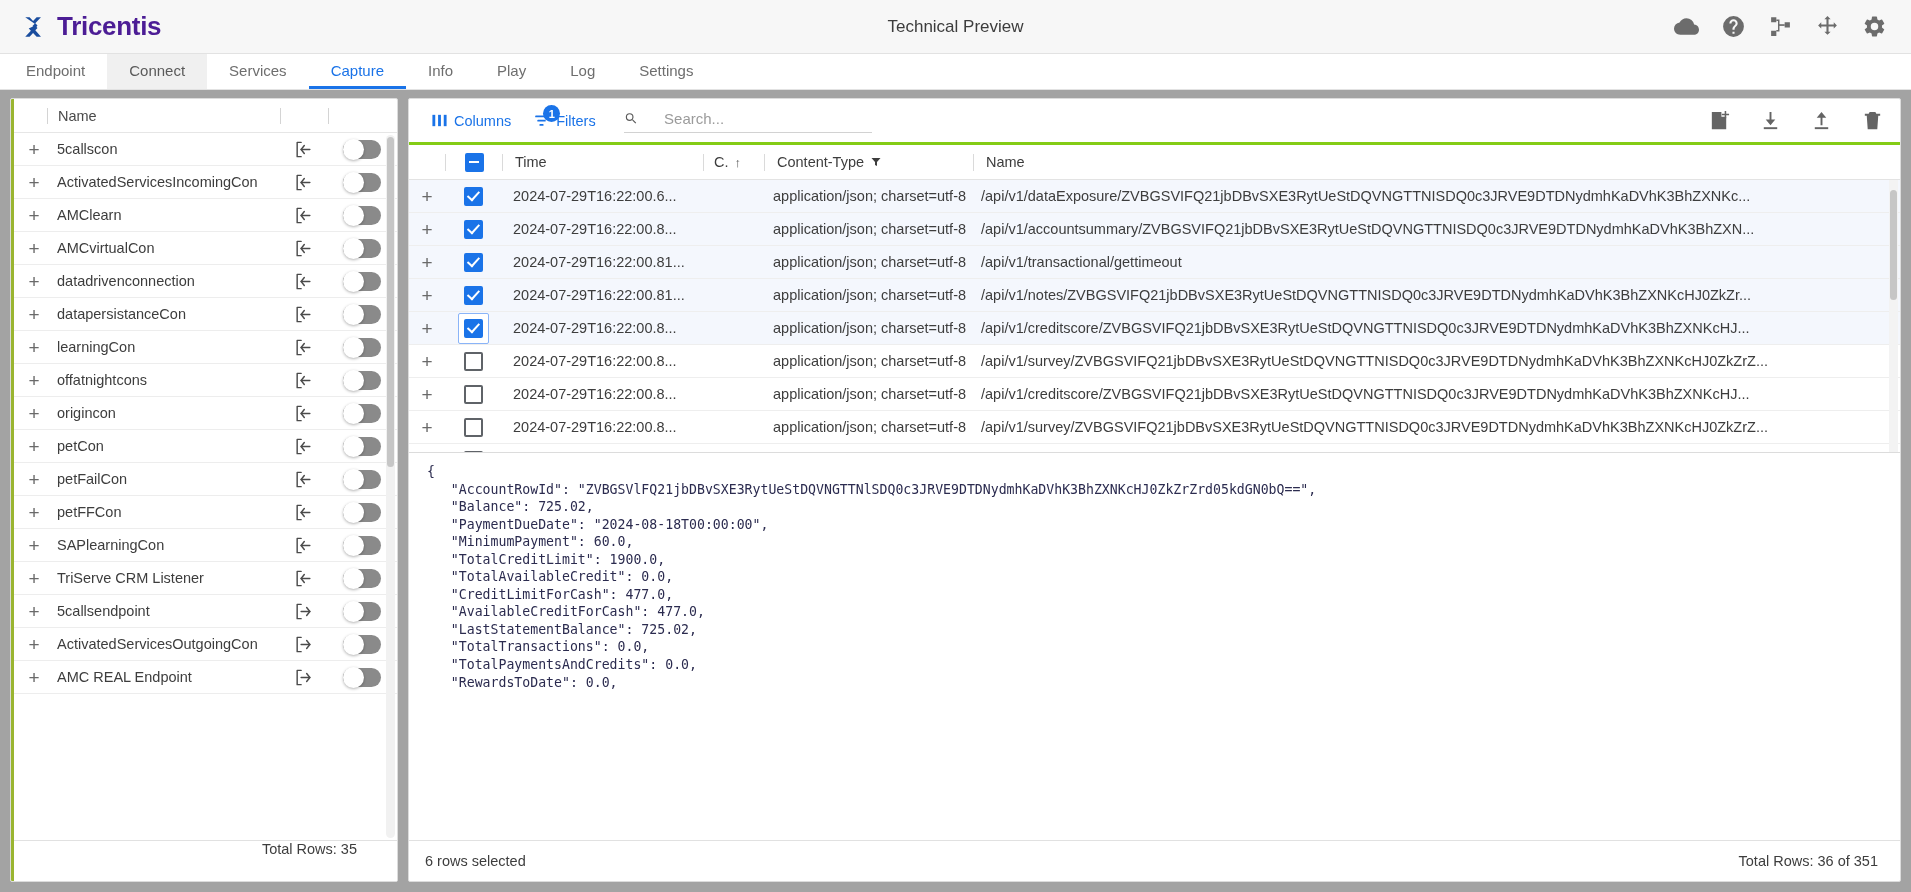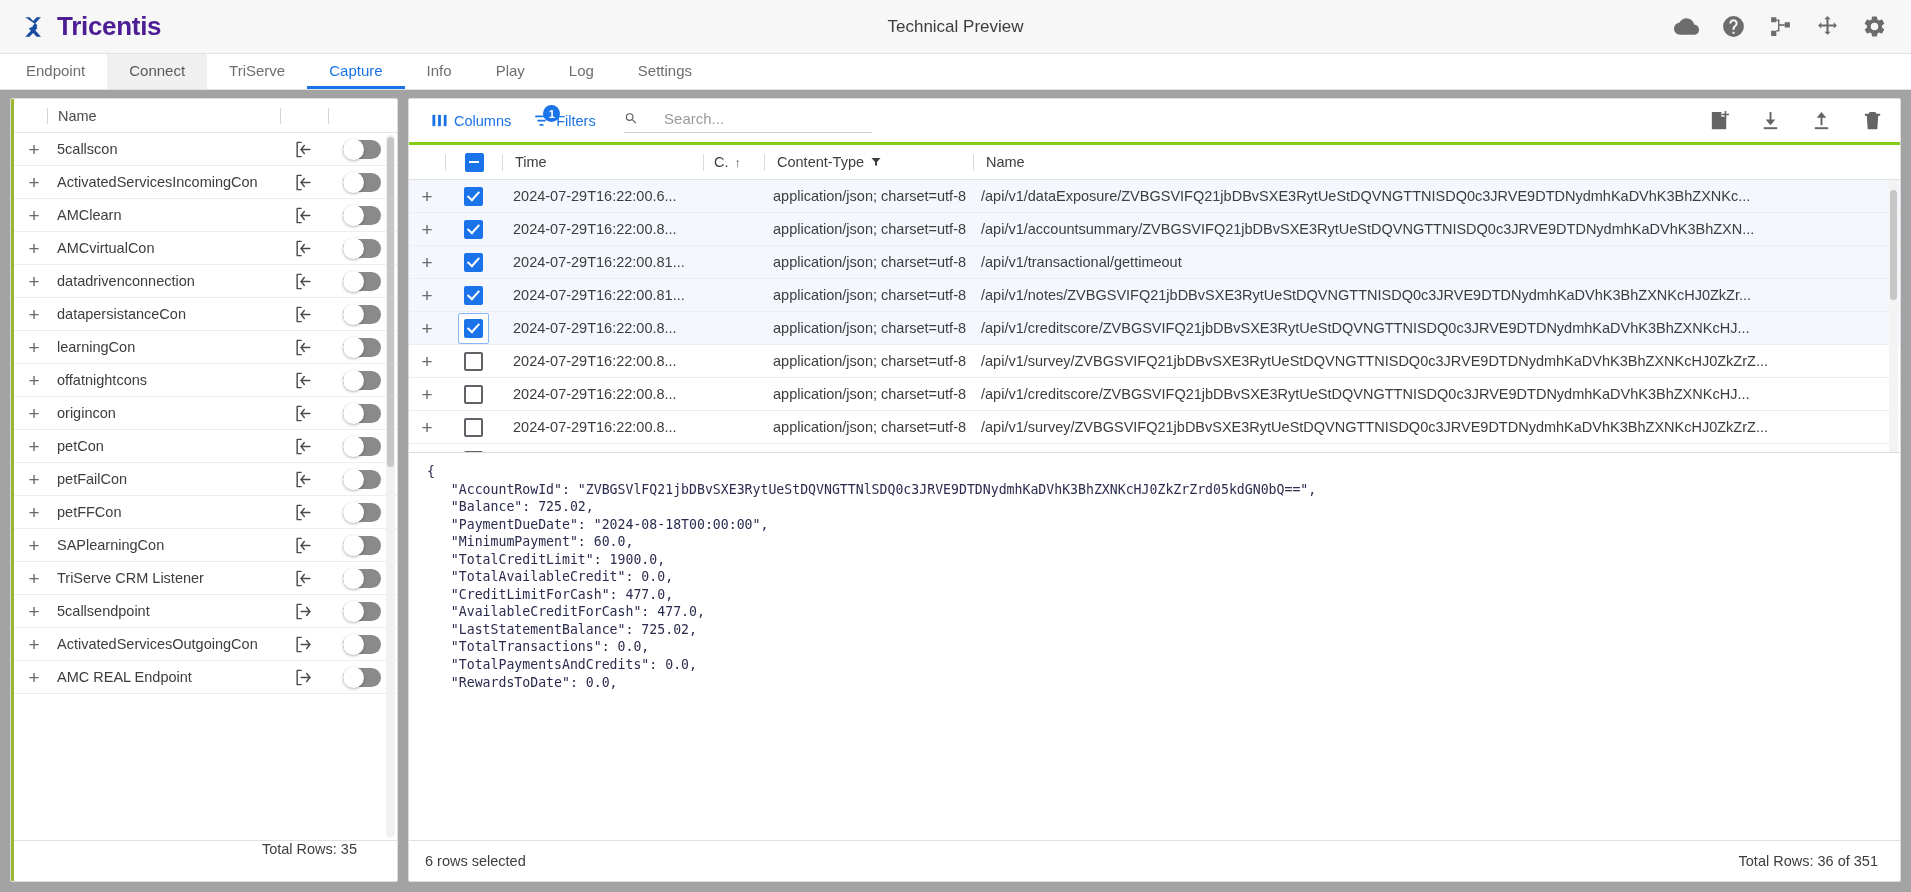--- a/index.html
+++ b/index.html
@@ -302,21 +302,21 @@
   </div>
 
   <div class="navtabs">
     <div class="navtab">
         <span>Endpoint</span>
       </div>
     <div class="navtab hover">
         <span>Connect</span>
       </div>
     <div class="navtab">
-        <span>TriServe</span>
+        <span>Services</span>
       </div>
     <div class="navtab active">
         <span>Capture</span>
       </div>
     <div class="navtab">
         <span>Info</span>
       </div>
     <div class="navtab">
         <span>Play</span>
       </div>

